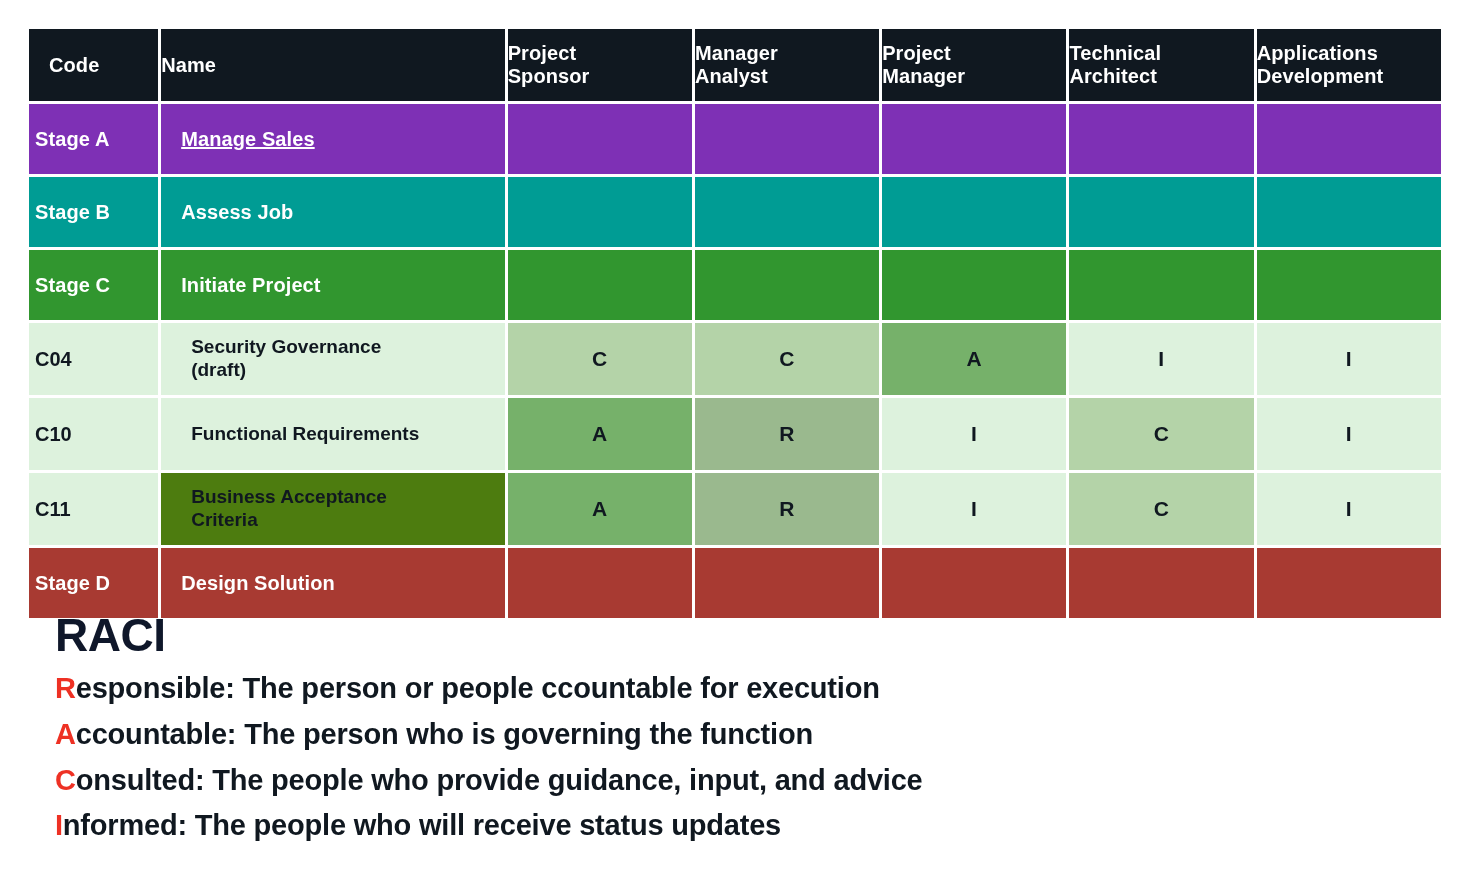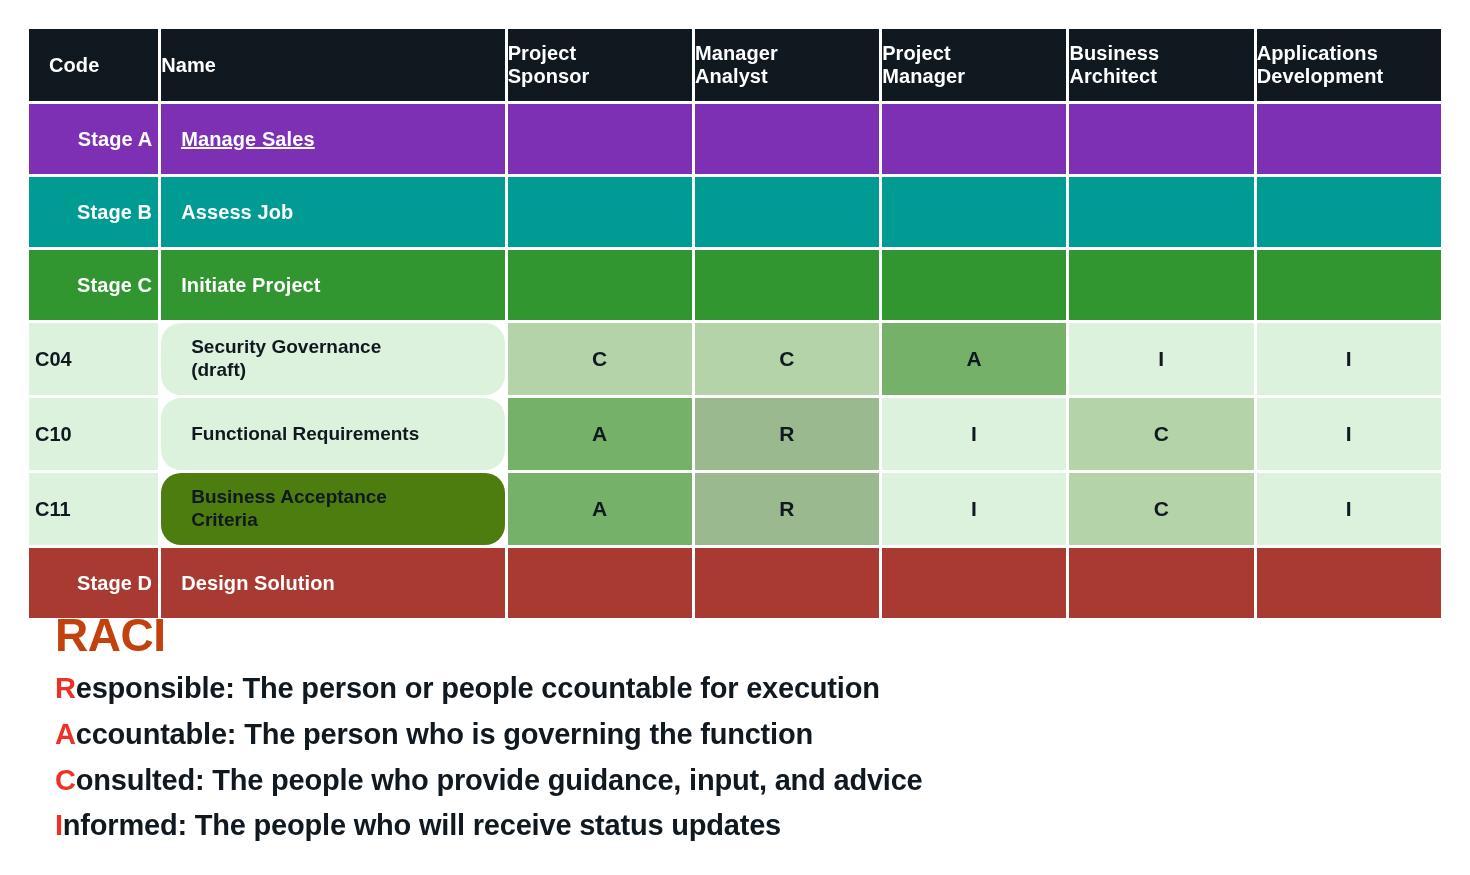--- a/index.html
+++ b/index.html
@@ -61,21 +61,21 @@
   .hdr-cell.role-hdr { }
 
   
   .stage-cell {
     height: 70px;
     color: #ffffff;
     font-size: 20px;
     letter-spacing: 0.1px;
   }
   .stage-cell.code {
-    text-align: right;
+    text-align: left;
     padding: 0 6px;
   }
   .stage-cell.name {
     text-align: left;
     padding-left: 20px;
   }
   .stage-cell.blank { }
 
   
   .task-cell {
@@ -86,21 +86,20 @@
   .task-cell.code {
     text-align: left;
     padding: 0 6px;
     font-size: 20px;
   }
   .task-cell.name {
     text-align: left;
     padding-left: 30px;
     padding-right: 22px;
     line-height: 1.2;
-    border-radius: 20px;
   }
   .task-cell.val {
     text-align: center;
     font-size: 21px;
     letter-spacing: 0.5px;
   }
 
   
   .legend {
     position: absolute;
@@ -154,21 +153,21 @@
         </th>
         <th class="hdr-cell role-hdr" style="background-color: rgb(16, 24, 32); color: rgb(255, 255, 255);">
           <span>Manager</span><br>
           <span>Analyst</span>
         </th>
         <th class="hdr-cell role-hdr" style="background-color: rgb(16, 24, 32); color: rgb(255, 255, 255);">
           <span>Project</span><br>
           <span>Manager</span>
         </th>
         <th class="hdr-cell role-hdr" style="background-color: rgb(16, 24, 32); color: rgb(255, 255, 255);">
-          <span>Business</span><br>
+          <span>Technical</span><br>
           <span>Architect</span>
         </th>
         <th class="hdr-cell role-hdr" style="background-color: rgb(16, 24, 32); color: rgb(255, 255, 255);">
           <span>Applications</span><br>
           <span>Development</span>
         </th>
       </tr>
     </thead>
 
     <tbody>
@@ -246,21 +245,21 @@
         <td class="stage-cell blank" style="background-color: rgb(168, 58, 50);"></td>
         <td class="stage-cell blank" style="background-color: rgb(168, 58, 50);"></td>
         <td class="stage-cell blank" style="background-color: rgb(168, 58, 50);"></td>
         <td class="stage-cell blank" style="background-color: rgb(168, 58, 50);"></td>
       </tr>
 
     </tbody>
   </table>
 
   <div class="legend">
-    <div class="legend-title" style="color: #c2410c;">RACI</div>
+    <div class="legend-title" style="color: #0f172a;">RACI</div>
 
     <div class="legend-line" style="color: rgb(16, 24, 32);">
       <span class="initial" style="color: rgb(238, 49, 36);">R</span><span>esponsible: The person or people ccountable for execution</span>
     </div>
     <div class="legend-line" style="color: rgb(16, 24, 32);">
       <span class="initial" style="color: rgb(238, 49, 36);">A</span><span>ccountable: The person who is governing the function</span>
     </div>
     <div class="legend-line" style="color: rgb(16, 24, 32);">
       <span class="initial" style="color: rgb(238, 49, 36);">C</span><span>onsulted: The people who provide guidance, input, and advice</span>
     </div>

